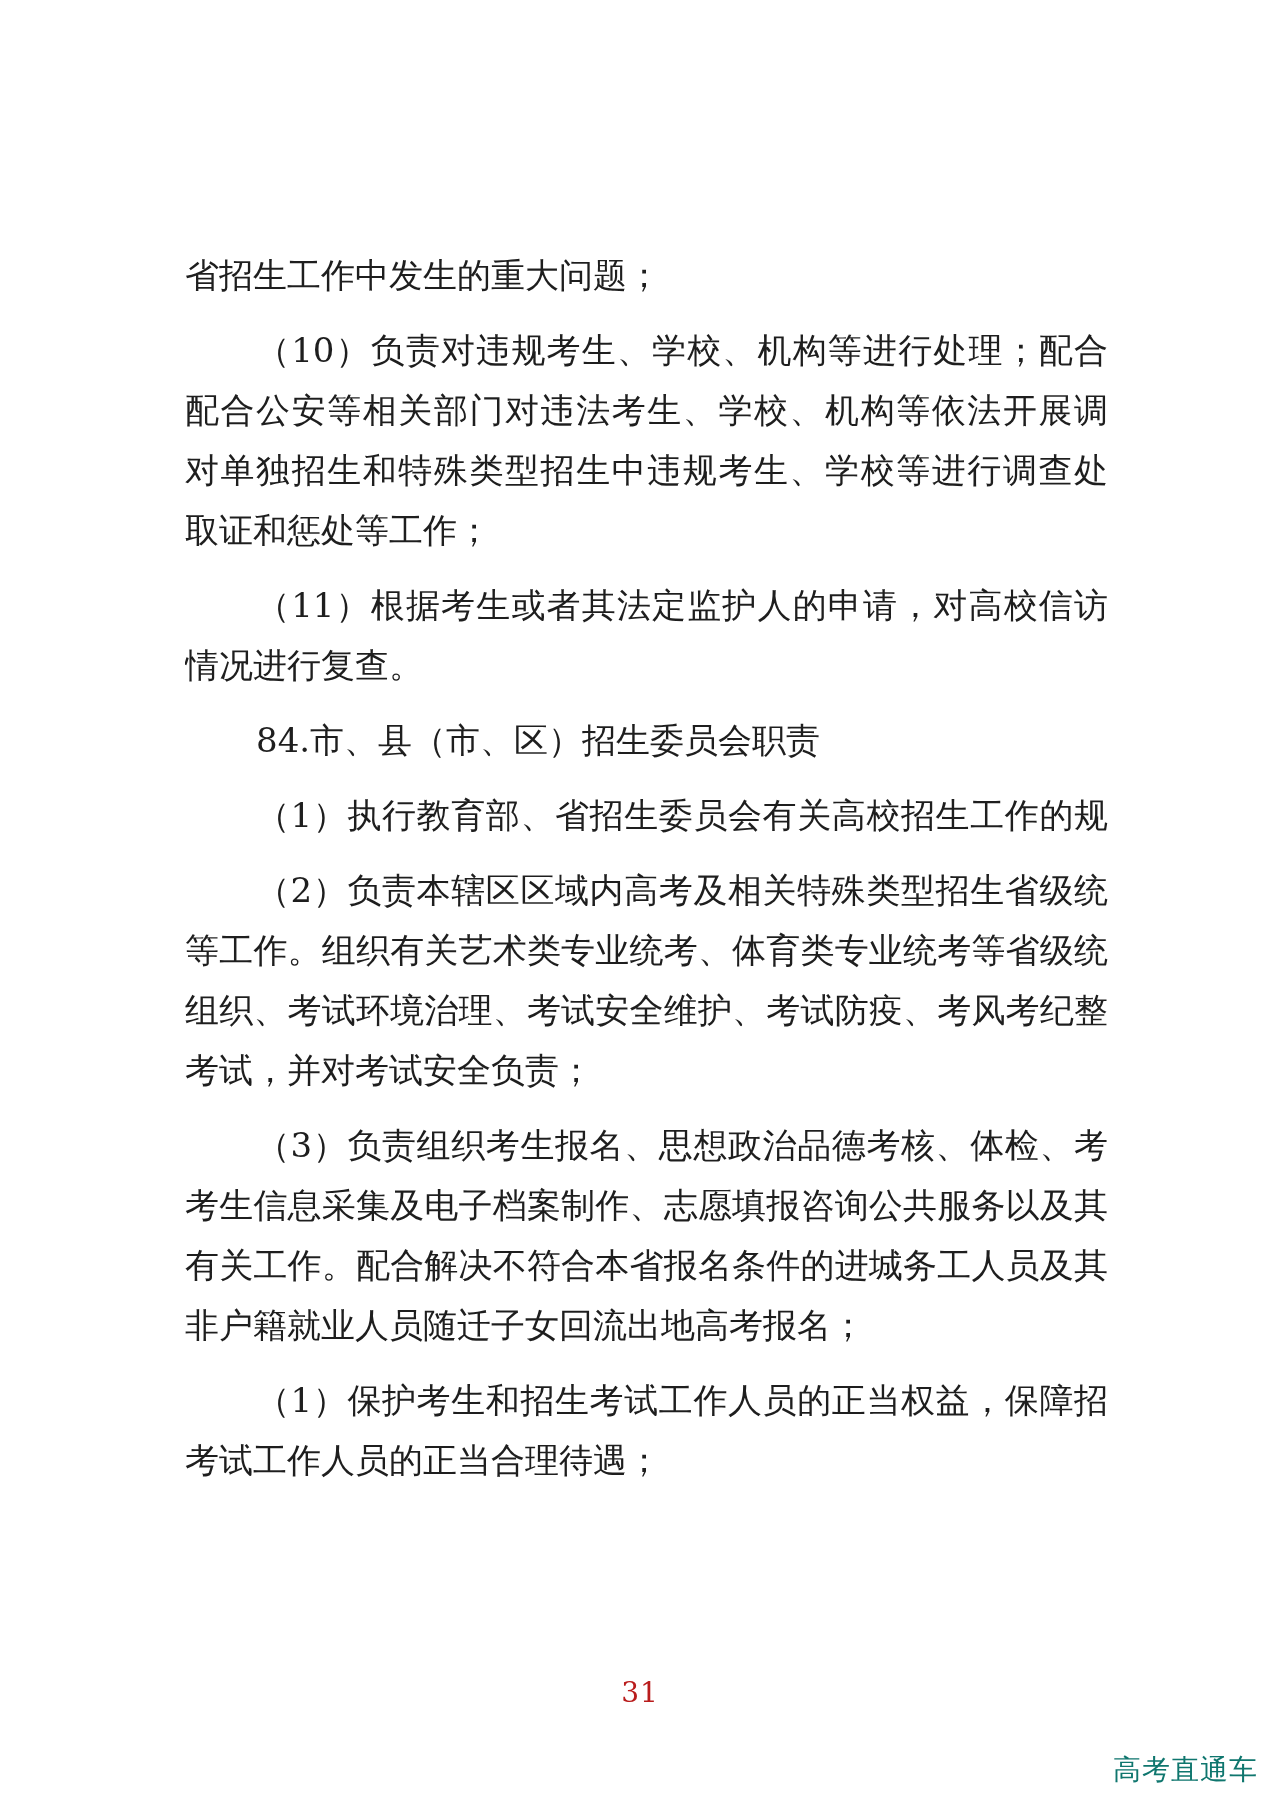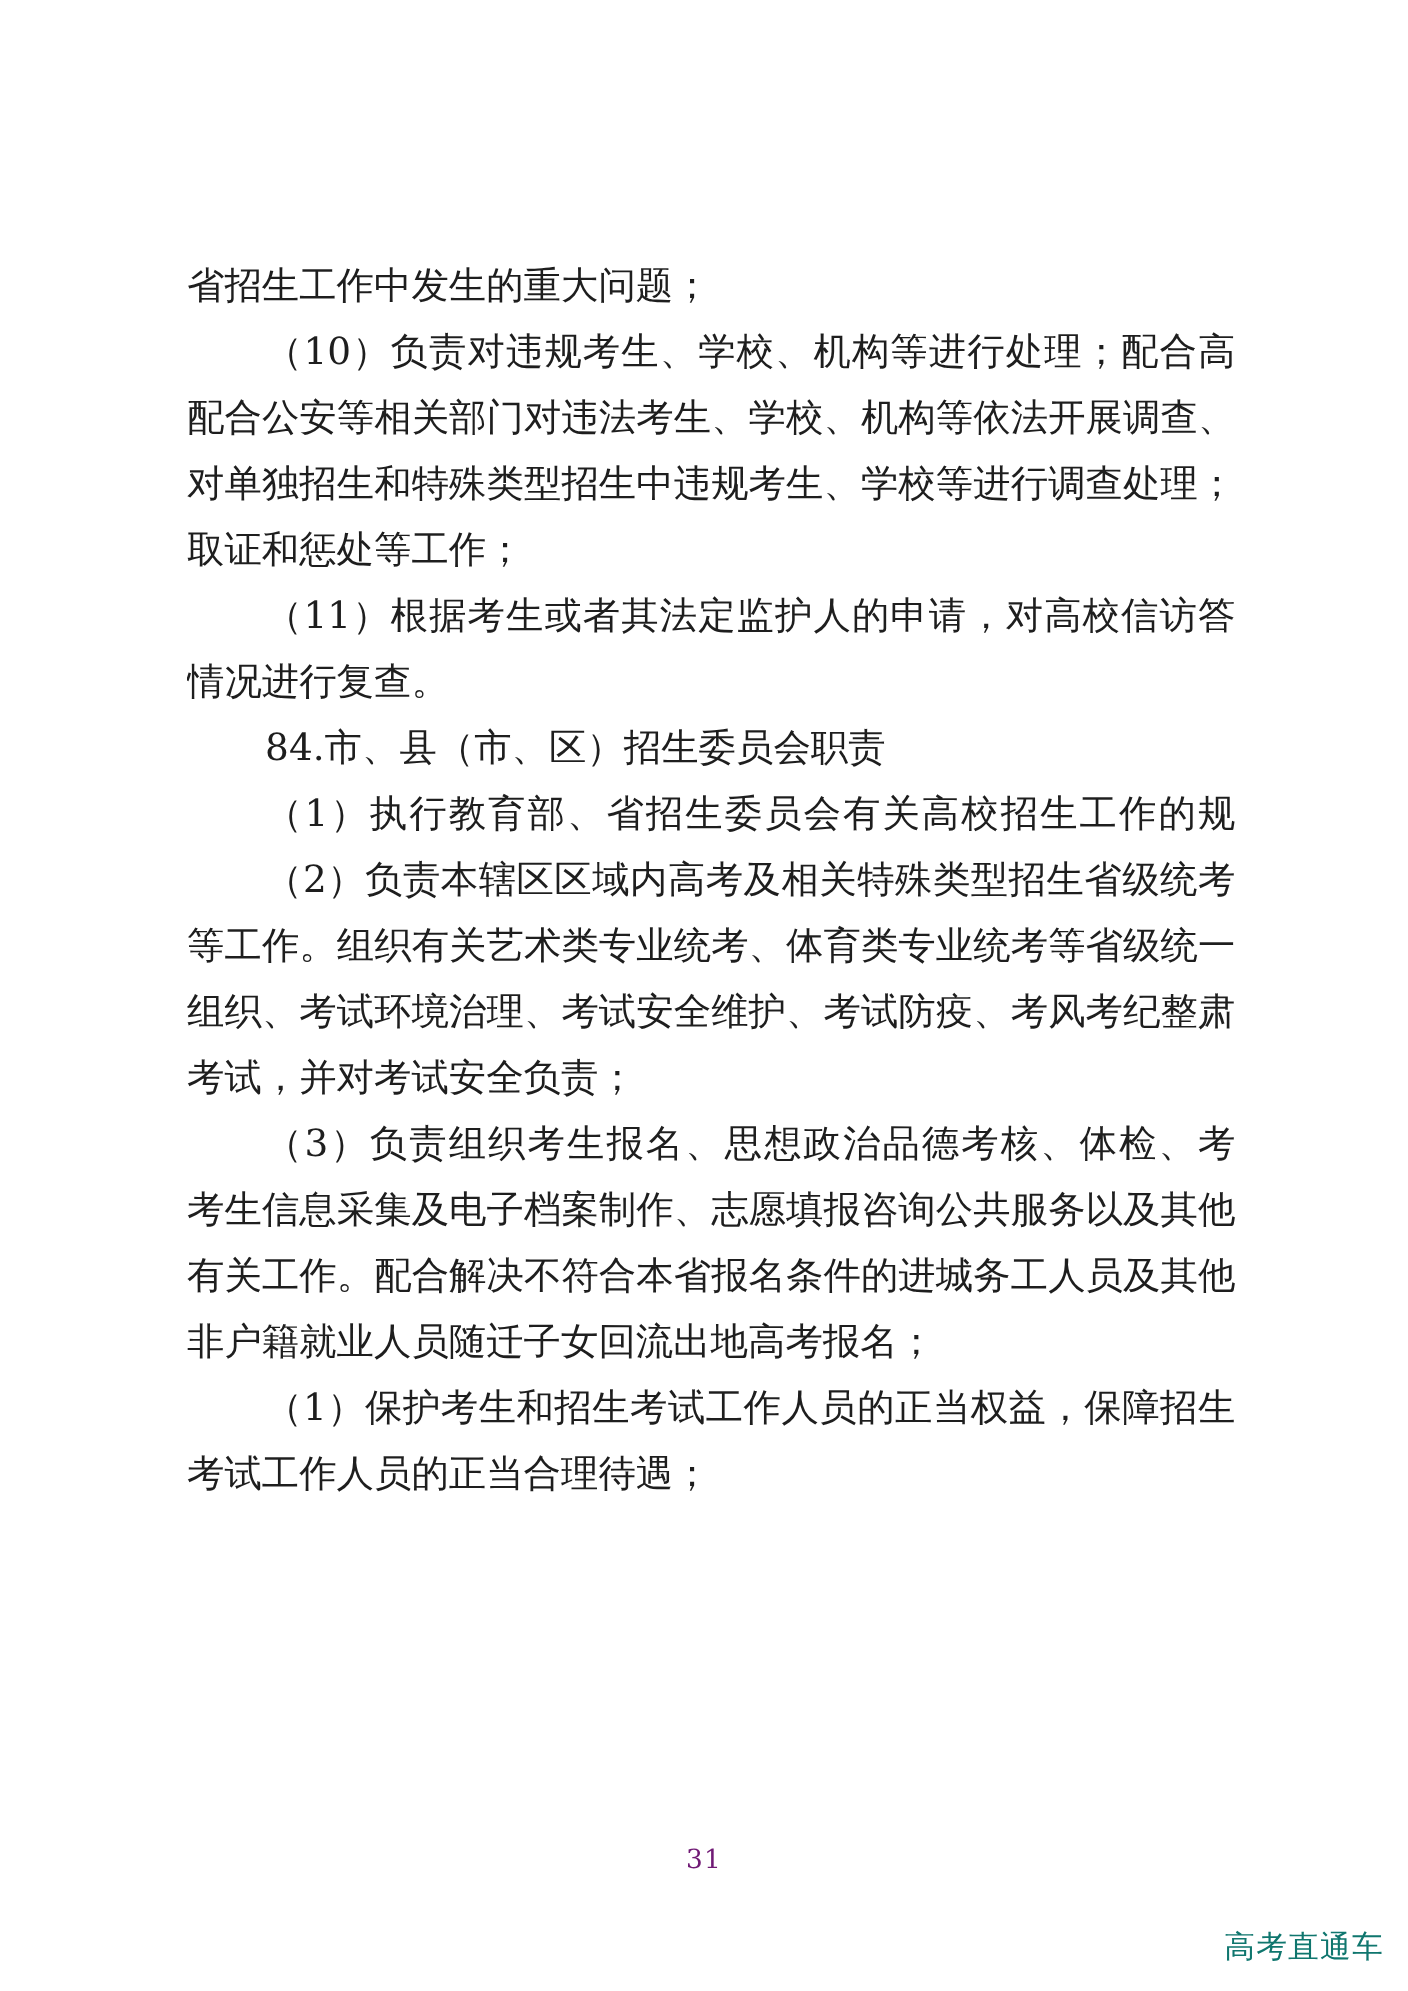--- a/index.html
+++ b/index.html
@@ -22,21 +22,21 @@
     overflow: hidden;
   }
   .body-text {
     position: absolute;
     left: 170px;
     top: 230px;
     width: 953px;
     color: #1e1e1e;
     font-size: 34px;
   }
-  .para { margin: 0; padding: 0; }
+  .para { margin: 15px; padding: 0; }
   .line {
     height: 60px;
     line-height: 60px;
     text-align: justify;
     text-align-last: justify;
     -moz-text-align-last: justify;
     text-justify: inter-character;
     word-break: break-all;
     overflow: hidden;
     white-space: normal;
@@ -48,22 +48,22 @@
   }
   .line.indent {
     text-indent: 71px;
   }
   .page-number {
     position: absolute;
     top: 1676px;
     left: 0;
     width: 100%;
     text-align: center;
-    font-size: 24px;
-    color: #701a75;
+    font-size: 28px;
+    color: #b91c1c;
     letter-spacing: 1px;
   }
   .watermark {
     position: absolute;
     top: 1751px;
     right: 22px;
     font-size: 28px;
     color: #0f766e;
     font-family: "DejaVu Sans", sans-serif;
     letter-spacing: 1px;

